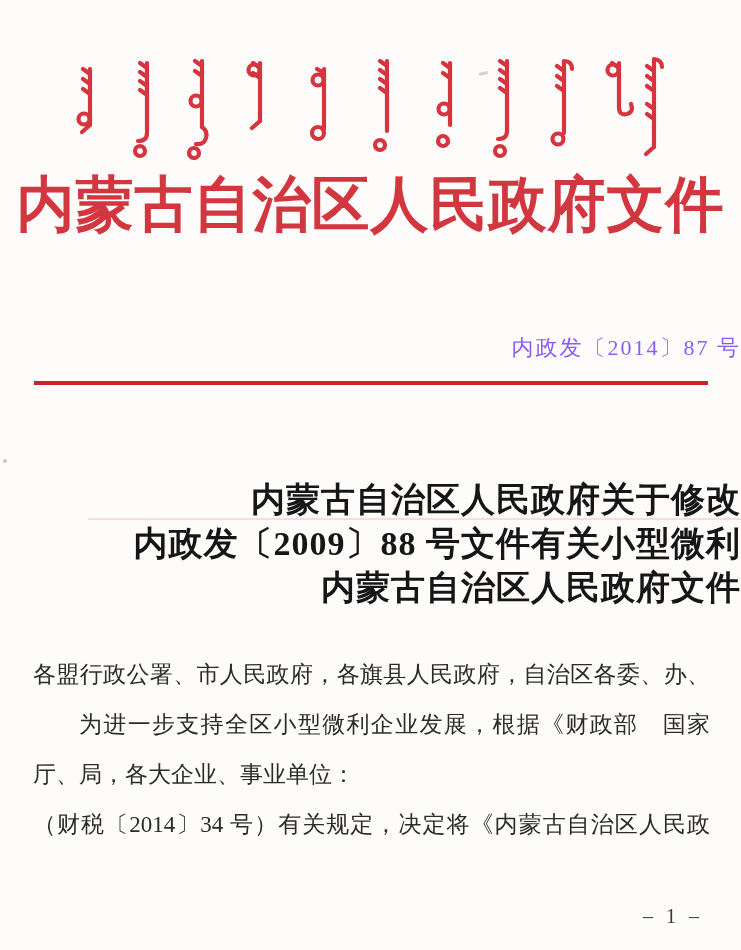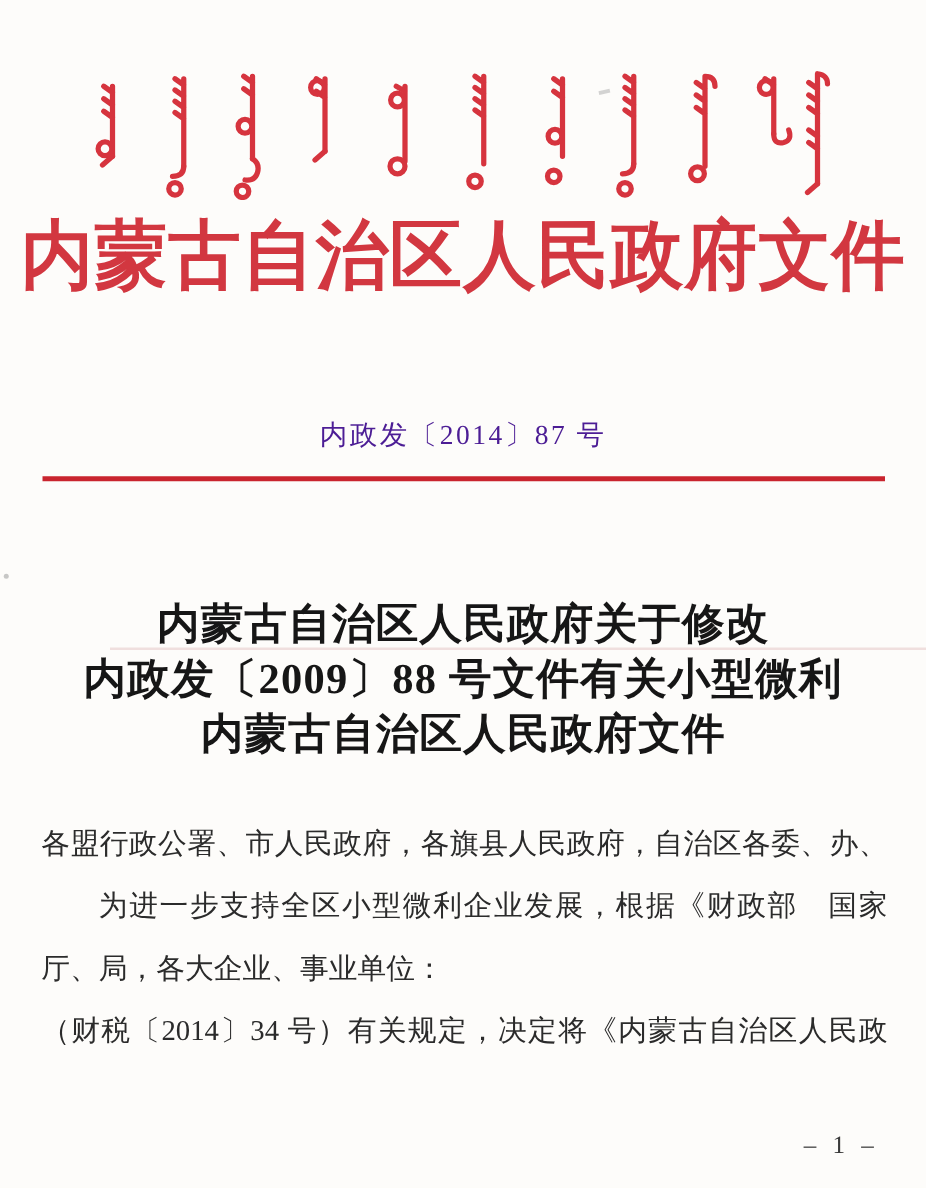--- a/index.html
+++ b/index.html
@@ -29,33 +29,33 @@
     position:absolute;top:163px;left:0;right:0;margin:0;
     text-align:center;
     font-size:58px;line-height:84px;
     font-weight:bold;
     color:#d23740;
     letter-spacing:1px;
     transform:scaleY(1.04);
   }
   .doc-number{
     position:absolute;top:334px;left:0;right:0;
-    text-align:center;
+    text-align:right;
     font-size:22px;line-height:28px;
-    color:#4c1d95;
+    color:#8b5cf6;
     letter-spacing:2px;
   }
   .red-rule{
     position:absolute;top:381px;left:34px;right:33px;height:4px;
     background:#c9242e;
   }
   
   .doc-title{
     position:absolute;top:478px;left:0;right:0;margin:0;
-    text-align:center;
+    text-align:right;
     font-size:34px;line-height:44px;
     font-weight:bold;
     color:#161616;
     letter-spacing:1px;
   }
   .doc-title span{display:block;}
   
   .doc-body{
     position:absolute;top:650px;left:33px;right:31px;
     font-size:23px;line-height:50px;

